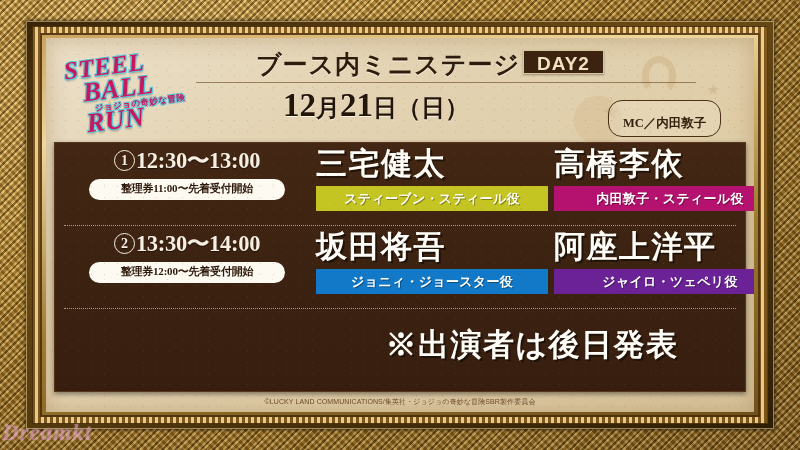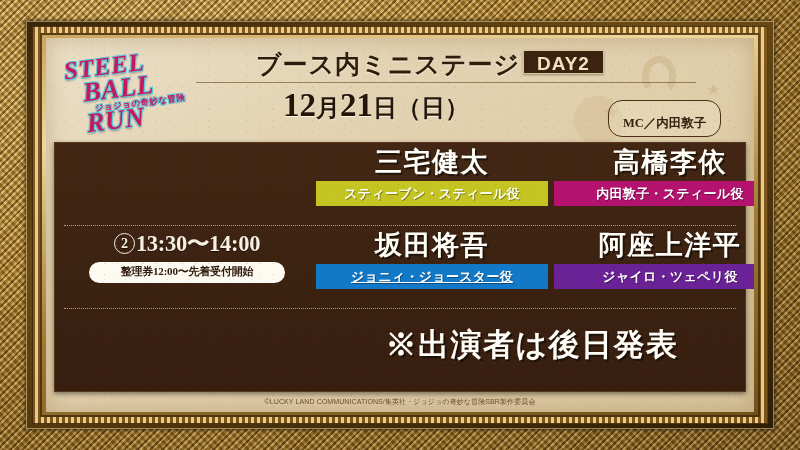--- a/index.html
+++ b/index.html
@@ -164,33 +164,33 @@
     margin: 6px auto 0; width: 196px; padding: 2.5px 0 3.5px;
     background: #fdfaf2; color: #2e1a0b; border-radius: 11px;
     font-size: 11px; font-weight: bold; text-align: center; white-space: nowrap;
     letter-spacing: -.2px;
   }
 
   .cast { position: absolute; top: 5px; width: 232px; }
   .cast.left  { left: 262px; }
   .cast.right { left: 500px; }
   .cast-name {
-    font-size: 27px; font-weight: bold; color: #fffdf7; text-align: center;
+    font-size: 31px; font-weight: bold; color: #fffdf7; 
     letter-spacing: 1.5px; line-height: 1.12; white-space: nowrap;
     text-shadow: 2px 2px 0 rgba(0,0,0,.45), 0 0 2px rgba(0,0,0,.3);
   }
   .role {
     margin: 4px auto 0; width: 100%; padding: 4px 0 3px;
     color: #ffffff; font-size: 13px; font-weight: bold; text-align: center;
     white-space: nowrap; letter-spacing: .3px;
     text-shadow: 1px 1px 0 rgba(0,0,0,.35);
   }
   .role.olive   { background: #c4c422; color:#fdfdf4; }
   .role.magenta { background: #b4126e; }
-  .role.blue    { background: #1279c8; text-decoration: underline; }
+  .role.blue    { background: #1279c8; }
   .role.purple  { background: #6a2296; }
 
   .announce {
     position: absolute; left: 258px; top: 16px; width: 440px;
     font-size: 31px; font-weight: bold; color: #fffdf7; text-align: center;
     letter-spacing: 1.5px; white-space: nowrap;
     text-shadow: 2px 2px 0 rgba(0,0,0,.45);
   }
 
   .copyright {
@@ -237,20 +237,26 @@
       <div class="day-badge">DAY2</div>
       <div class="date-line">
         <span>12</span><span class="sm">月</span><span>21</span><span class="sm">日</span><span class="sm">（日）</span>
       </div>
       <div class="mc-pill">MC／内田敦子</div>
     </div>
 
     <div class="panel">
 
       <div class="row">
+        <div class="time-col">
+          <div class="time-main">
+            <span class="circ"><span>1</span></span><span>12:30〜13:00</span>
+          </div>
+          <div class="ticket">整理券11:00〜先着受付開始</div>
+        </div>
         <div class="cast left">
           <div class="cast-name">三宅健太</div>
           <div class="role olive">スティーブン・スティール役</div>
         </div>
         <div class="cast right">
           <div class="cast-name">高橋李依</div>
           <div class="role magenta">内田敦子・スティール役</div>
         </div>
       </div>
 
@@ -272,13 +278,14 @@
       </div>
 
       <div class="row">
         <div class="announce">※出演者は後日発表</div>
       </div>
     </div>
 
     <div class="copyright">©LUCKY LAND COMMUNICATIONS/集英社・ジョジョの奇妙な冒険SBR製作委員会</div>
   </div>
 
+  <div class="watermark-bl">Dreamkt</div>
 </div>
 
 </body></html>

